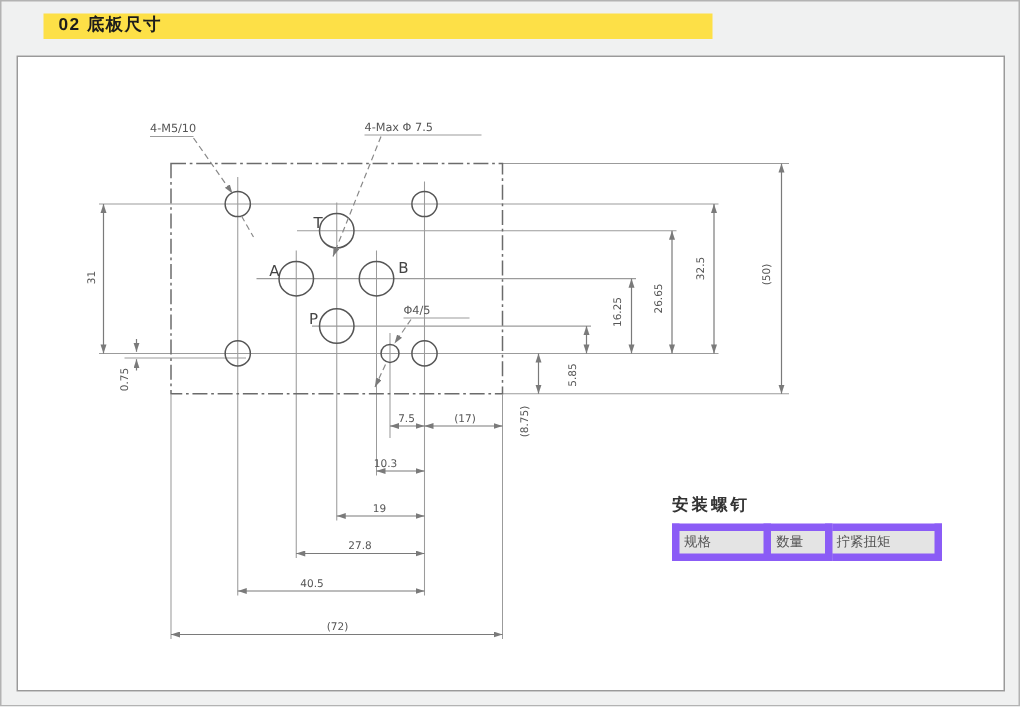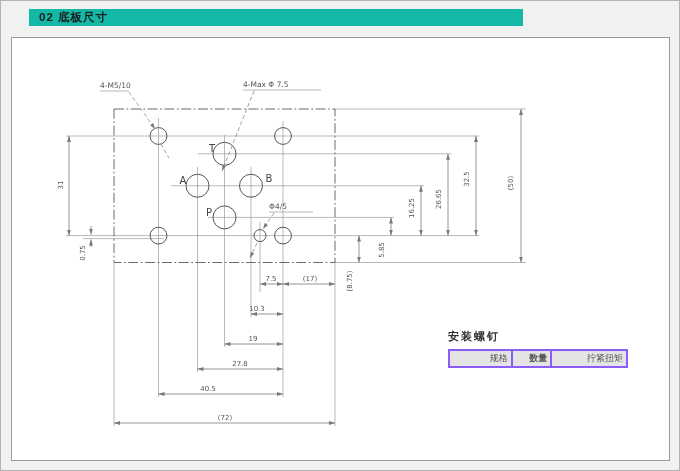--- a/index.html
+++ b/index.html
@@ -2,22 +2,22 @@
 <html><head>
 <meta charset="utf-8">
 <style>
   html,body{margin:0;padding:0;background:#fff;}
   .page{
     position:relative;width:680px;height:471px;
     background:#f0f1f1;border:1px solid #b3b3b3;box-sizing:border-box;
     font-family:"Liberation Sans","DejaVu Sans",sans-serif;overflow:hidden;
   }
   .header-bar{
-    position:absolute;left:28px;top:8px;width:494px;height:17px;
-    background:#14b8a6;line-height:17px;
+    position:absolute;left:28px;top:8px;width:446px;height:17px;
+    background:#fde047;line-height:17px;
   }
   .header-bar .title{
     padding-left:10px;font-size:11.5px;font-weight:bold;color:#1c1c1c;letter-spacing:1px;
   }
   .canvas-box{
     position:absolute;left:10px;top:36px;width:659px;height:424px;
     background:#ffffff;border:1px solid #9a9a9a;box-sizing:border-box;
   }
   svg.draw{position:absolute;left:0;top:0;}
   .cl{stroke:#9b9b9b;stroke-width:0.7;fill:none;}
@@ -25,25 +25,25 @@
   .lead{stroke:#8a8a8a;stroke-width:0.8;fill:none;stroke-dasharray:4 2.5;}
   .plate{stroke:#6b6b6b;stroke-width:1;fill:none;stroke-dasharray:10 2.5 1.8 2.5;}
   .hole{stroke:#555;stroke-width:1;fill:none;}
   .dim-text{font-family:"DejaVu Sans",sans-serif;font-size:7px;fill:#555;}
   .callout{font-family:"DejaVu Sans",sans-serif;font-size:7.5px;fill:#555;}
   .port{font-family:"DejaVu Sans",sans-serif;font-size:10px;fill:#444;}
   .screw-block{position:absolute;left:447px;top:328px;width:180px;}
   .screw-title{font-size:11px;font-weight:bold;color:#333;letter-spacing:2px;margin-bottom:5px;}
   table.screw{border-collapse:collapse;}
   table.screw td{
-    border:2px solid #8b5cf6;font-size:9px;color:#444;text-align:right;
+    border:5px solid #8b5cf6;font-size:9px;color:#444;text-align:left;
     height:16px;padding:1px 3px;
   }
   table.screw tr.hd td{background:#e4e4e4;height:13px;color:#555;}
-  .c1{width:58px;}.c2{width:33px;font-weight:bold;}.c3{width:72px;margin-top:12px;}
+  .c1{width:58px;}.c2{width:33px;}.c3{width:72px;margin-top:12px;}
 </style>
 </head>
 <body>
 
 <div class="page">
 
   <div class="header-bar">
     <div class="title">02 底板尺寸</div>
   </div>
 

